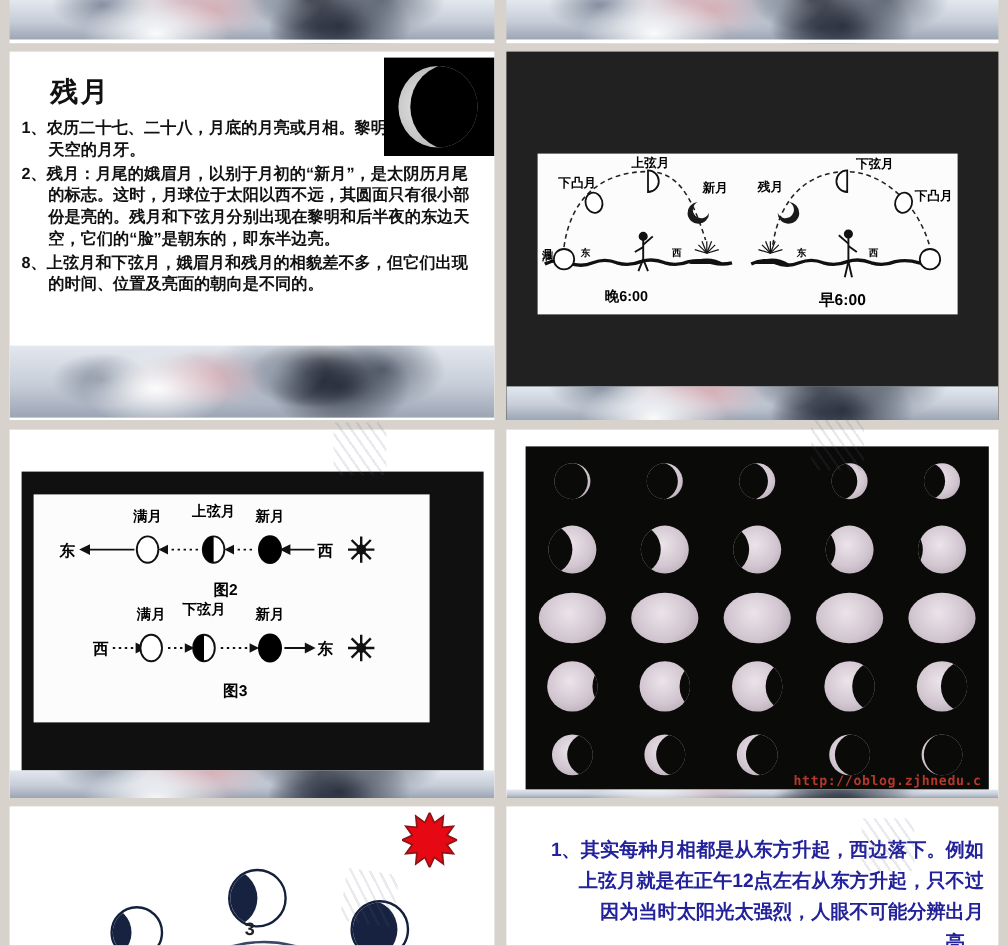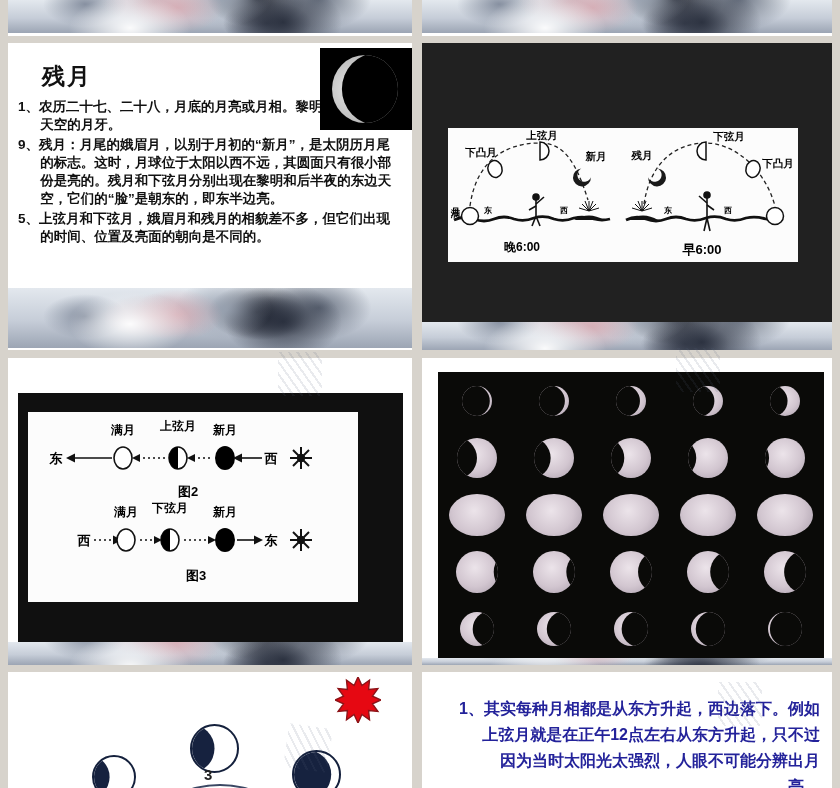--- a/index.html
+++ b/index.html
@@ -60,22 +60,22 @@
 
 <div id="page">
 
   <div class="slide pebbles" style="left:8px;top:0;width:404px;height:33px;border-bottom:3px solid #fff;"></div>
   <div class="slide pebbles" style="left:422px;top:0;width:410px;height:33px;border-bottom:3px solid #fff;"></div>
 
   <div class="slide" style="left:8px;top:43px;width:404px;height:307px;">
     <div class="s1-title">残月</div>
     <div class="s1-list">
       <div class="it">1、农历二十七、二十八，月底的月亮或月相。黎明前挂在东方天空的月牙。</div>
-      <div class="it">9、残月：月尾的娥眉月，以别于月初的“新月”，是太阴历月尾的标志。这时，月球位于太阳以西不远，其圆面只有很小部份是亮的。残月和下弦月分别出现在黎明和后半夜的东边天空，它们的“脸”是朝东的，即东半边亮。</div>
-      <div class="it">5、上弦月和下弦月，娥眉月和残月的相貌差不多，但它们出现的时间、位置及亮面的朝向是不同的。</div>
+      <div class="it">2、残月：月尾的娥眉月，以别于月初的“新月”，是太阴历月尾的标志。这时，月球位于太阳以西不远，其圆面只有很小部份是亮的。残月和下弦月分别出现在黎明和后半夜的东边天空，它们的“脸”是朝东的，即东半边亮。</div>
+      <div class="it">8、上弦月和下弦月，娥眉月和残月的相貌差不多，但它们出现的时间、位置及亮面的朝向是不同的。</div>
     </div>
     <div class="moonbox">
       <div class="m">
           <div class="sh"></div>
         </div>
     </div>
     <div class="band pebbles" style="bottom:2px;height:60px;"></div>
   </div>
 
   <div class="slide dark" style="left:422px;top:43px;width:410px;height:307px;">
@@ -336,20 +336,21 @@
               <div class="psh" style="transform: translateX(16%);"></div>
             </div>
           </div>
           <div class="pcell">
             <div class="pmoon" style="width: 34px; height: 34px;">
               <div class="psh" style="transform: translateX(8%);"></div>
             </div>
           </div>
         </div>
       </div>
+    <div class="credit" style="position:absolute;right:14px;top:286px;">http://oblog.zjhnedu.c</div>
     <div class="band pebbles" style="bottom:0;height:7px;"></div>
   </div>
 
   <div class="slide" style="left:8px;top:672px;width:404px;height:116px;">
     <svg width="46" height="46" viewBox="0 0 46 46" style="position:absolute;left:327px;top:5px;">
       <polygon points="46,23 37.5,26.9 42.9,34.5 33.6,33.6 34.5,42.9 26.9,37.5 23,46 19.1,37.5 11.5,42.9 12.4,33.6 3.1,34.5 8.5,26.9 0,23 8.5,19.1 3.1,11.5 12.4,12.4 11.5,3.1 19.1,8.5 23,0 26.9,8.5 34.5,3.1 33.6,12.4 42.9,11.5 37.5,19.1" fill="#e60812" stroke="#8c1418" stroke-width="1.4"></polygon>
     </svg>
     <div class="orbit-arc"></div>
     <div class="navmoon" style="left:84px;top:83px;width:40px;height:40px;">
         <div class="sh" style="transform:translateX(-60%);"></div>

